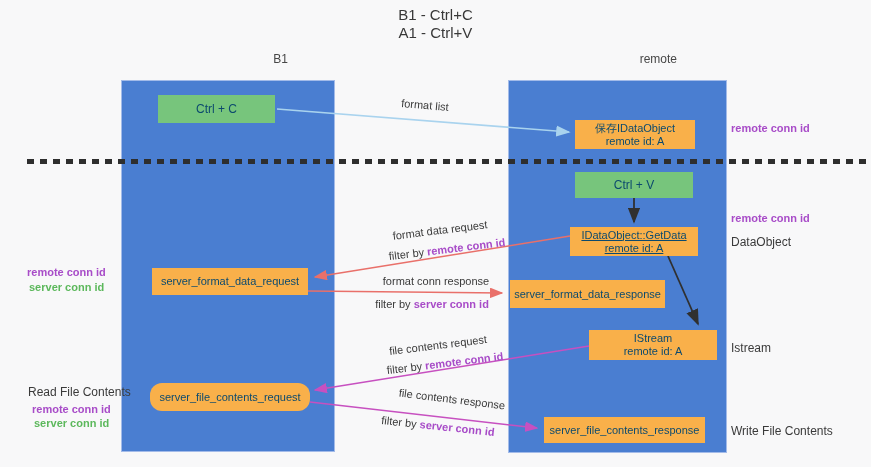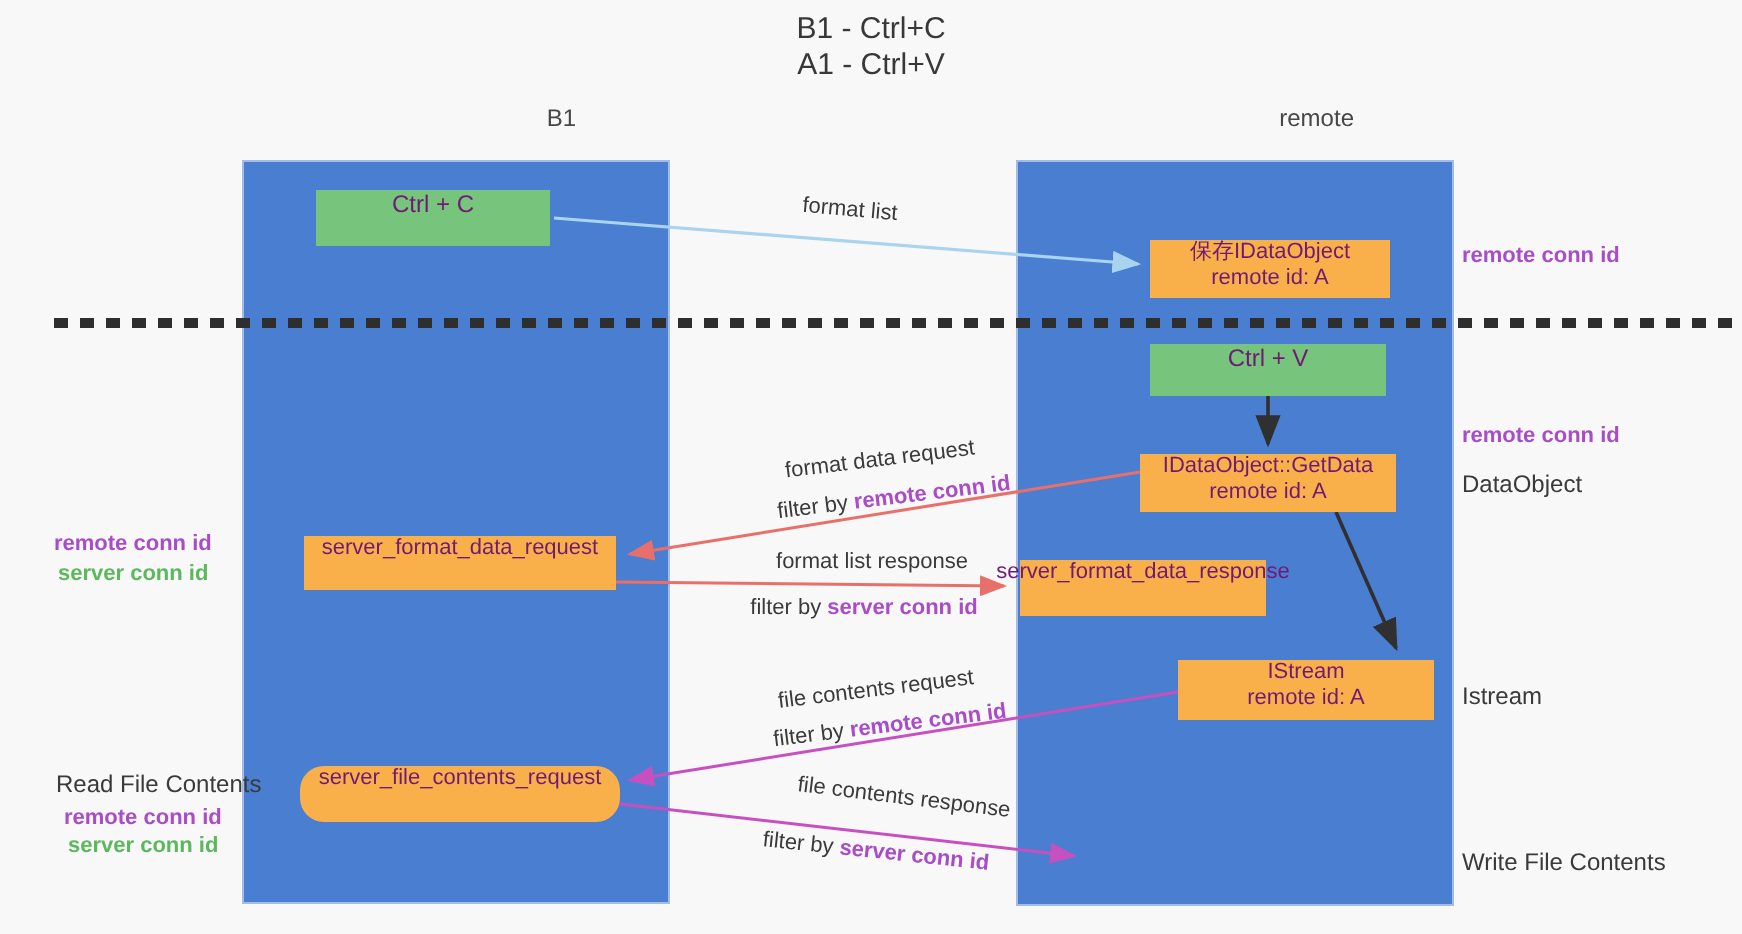--- a/index.html
+++ b/index.html
@@ -18,22 +18,22 @@
   .lifeline{
     position:absolute;top:80px;background:#4a7ed1;border:1px solid #a3bbe9;
     box-sizing:border-box;z-index:1;
   }
   .arrows{position:absolute;top:0;left:0;z-index:2;}
   .dashline{
     position:absolute;top:159px;left:27px;width:844px;height:5px;z-index:4;
     background:repeating-linear-gradient(90deg,#2e2e2e 0 7px,transparent 7px 13px);
   }
   .node{
-    position:absolute;display:flex;align-items:center;justify-content:flex-start;
-    flex-direction:column;color:#701a75;text-align:center;z-index:3;
+    position:absolute;display:flex;align-items:center;justify-content:center;
+    flex-direction:column;color:#0c4a6e;text-align:center;z-index:3;
     box-sizing:border-box;
   }
   .node.green{background:#77c57c;font-size:12px;}
   .node.orange{background:#f9b04a;font-size:11px;line-height:13px;}
   .edge-label{
     position:absolute;font-size:11px;color:#3a3a3a;white-space:nowrap;z-index:4;
   }
   .edge-label .conn{color:#a84cc8;font-weight:bold;}
   .ann{position:absolute;white-space:nowrap;z-index:4;}
   .ann.black{font-size:12px;color:#3a3a3a;}
@@ -92,51 +92,54 @@
 
   <div class="node orange" style="left:575px;top:120px;width:120px;height:29px;">
     <span>保存IDataObject</span>
     <span>remote id: A</span>
   </div>
 
   <div class="node green" style="left:575px;top:172px;width:118px;height:26px;">
     <span>Ctrl + V</span>
   </div>
 
-  <div class="node orange" style="left:570px;top:227px;width:128px;height:29px;">
+  <div class="node orange" style="left:570px;top:227px;width:128px;height:29px;text-decoration:underline;">
     <span>IDataObject::GetData</span>
     <span>remote id: A</span>
   </div>
 
   <div class="node orange" style="left:152px;top:268px;width:156px;height:27px;">
     <span>server_format_data_request</span>
   </div>
 
-  <div class="node orange" style="left:510px;top:280px;width:123px;height:28px;">
+  <div class="node orange" style="left:510px;top:280px;width:155px;height:28px;">
     <span>server_format_data_response</span>
   </div>
 
   <div class="node orange" style="left:589px;top:330px;width:128px;height:30px;">
     <span>IStream</span>
     <span>remote id: A</span>
   </div>
 
   <div class="node orange" style="left:150px;top:383px;width:160px;height:28px;border-radius:12px;">
     <span>server_file_contents_request</span>
   </div>
 
+  <div class="node orange" style="left:544px;top:417px;width:161px;height:26px;">
+    <span>server_file_contents_response</span>
+  </div>
 
   <div class="edge-label" style="left:425px;top:105px;transform:translate(-50%,-50%) rotate(5deg);">format list</div>
 
   <div class="edge-label" style="left:440px;top:230px;transform:translate(-50%,-50%) rotate(-7deg);">format data request</div>
   <div class="edge-label" style="left:447px;top:249px;transform:translate(-50%,-50%) rotate(-7deg);">
     <span>filter by </span><span class="conn">remote conn id</span>
   </div>
 
-  <div class="edge-label" style="left:436px;top:281px;transform:translate(-50%,-50%);">format list response</div>
+  <div class="edge-label" style="left:436px;top:281px;transform:translate(-50%,-50%);">format conn response</div>
   <div class="edge-label" style="left:432px;top:304px;transform:translate(-50%,-50%);">
     <span>filter by </span><span class="conn">server conn id</span>
   </div>
 
   <div class="edge-label" style="left:438px;top:345px;transform:translate(-50%,-50%) rotate(-7deg);">file contents request</div>
   <div class="edge-label" style="left:445px;top:363px;transform:translate(-50%,-50%) rotate(-7deg);">
     <span>filter by </span><span class="conn">remote conn id</span>
   </div>
 
   <div class="edge-label" style="left:452px;top:399px;transform:translate(-50%,-50%) rotate(7deg);">file contents response</div>

